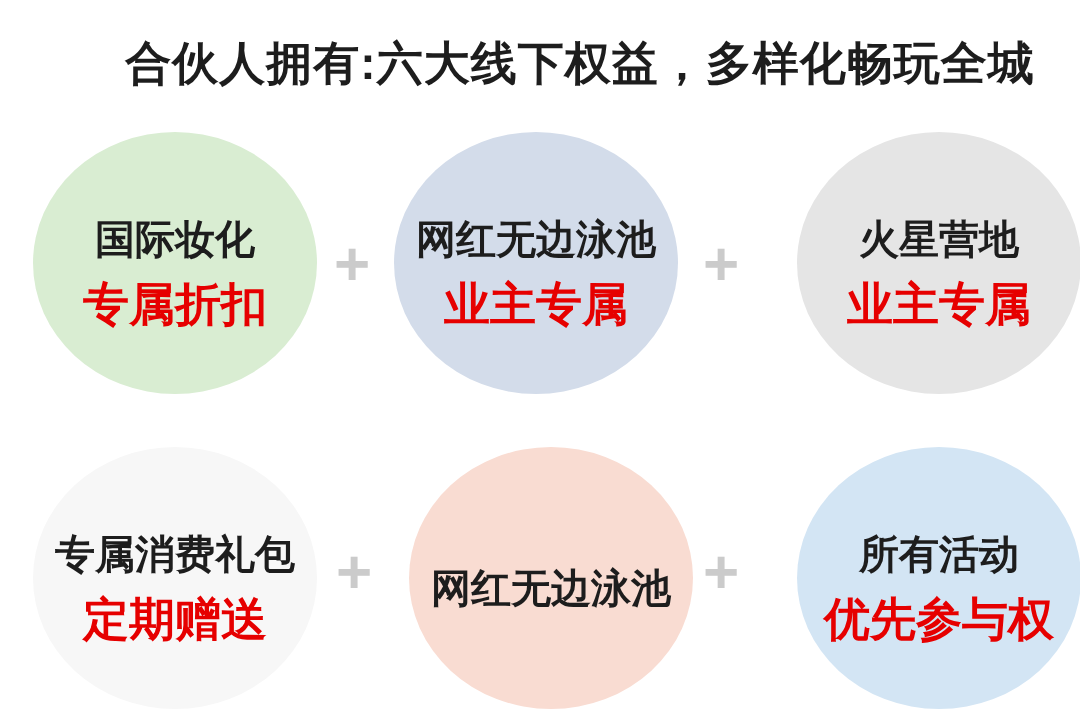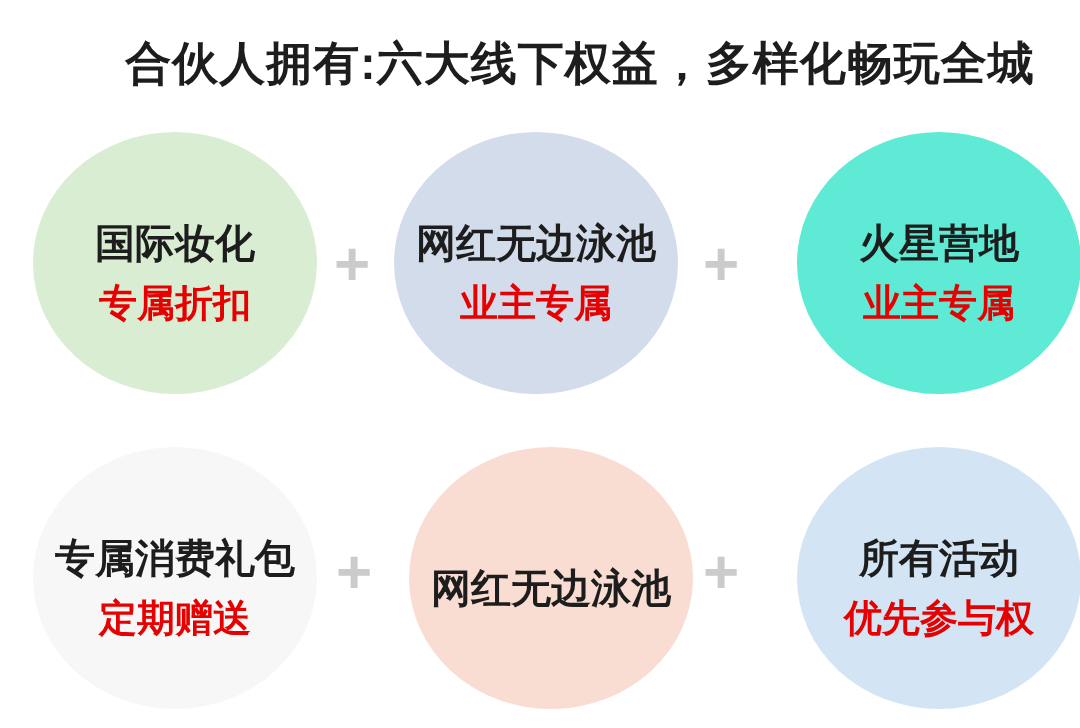--- a/index.html
+++ b/index.html
@@ -49,21 +49,21 @@
   .c5 { left: 409px; top: 447px; }
   .c6 { left: 797px; top: 447px; }
   .b-title {
     font-size: 40px;
     line-height: 1.1;
     font-weight: 800;
     color: #1d1d1d;
     white-space: nowrap;
   }
   .b-sub {
-    font-size: 38px;
+    font-size: 46px;
     line-height: 1.1;
     font-weight: 800;
     color: #e60000;
     white-space: nowrap;
   }
   .plus {
     position: absolute;
     transform: translate(-50%, -50%);
     font-size: 62px;
     font-weight: 700;
@@ -89,21 +89,21 @@
 
   <div class="plus p1" style="color: rgb(203, 203, 203);">+</div>
 
   <div class="circle c2" style="background-color: rgb(211, 220, 234);">
     <div class="b-title" style="color: rgb(29, 29, 29);">网红无边泳池</div>
     <div class="b-sub" style="color: rgb(230, 0, 0);">业主专属</div>
   </div>
 
   <div class="plus p2" style="color: rgb(203, 203, 203);">+</div>
 
-  <div class="circle c3" style="background-color: #5eead4;">
+  <div class="circle c3" style="background-color: #e5e5e5;">
     <div class="b-title" style="color: rgb(29, 29, 29);">火星营地</div>
     <div class="b-sub" style="color: rgb(230, 0, 0);">业主专属</div>
   </div>
 
   <div class="circle c4" style="background-color: rgb(247, 247, 247);">
     <div class="b-title" style="color: rgb(29, 29, 29);">专属消费礼包</div>
     <div class="b-sub" style="color: rgb(230, 0, 0);">定期赠送</div>
   </div>
 
   <div class="plus p3" style="color: rgb(203, 203, 203);">+</div>

